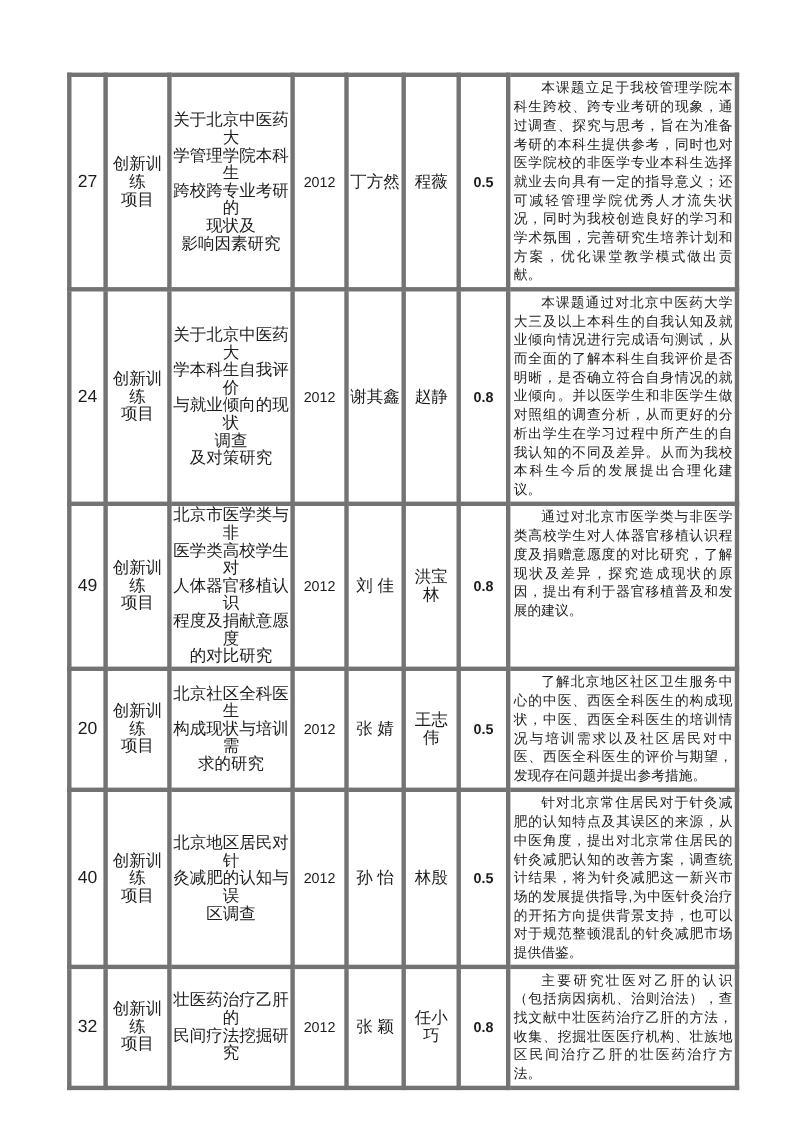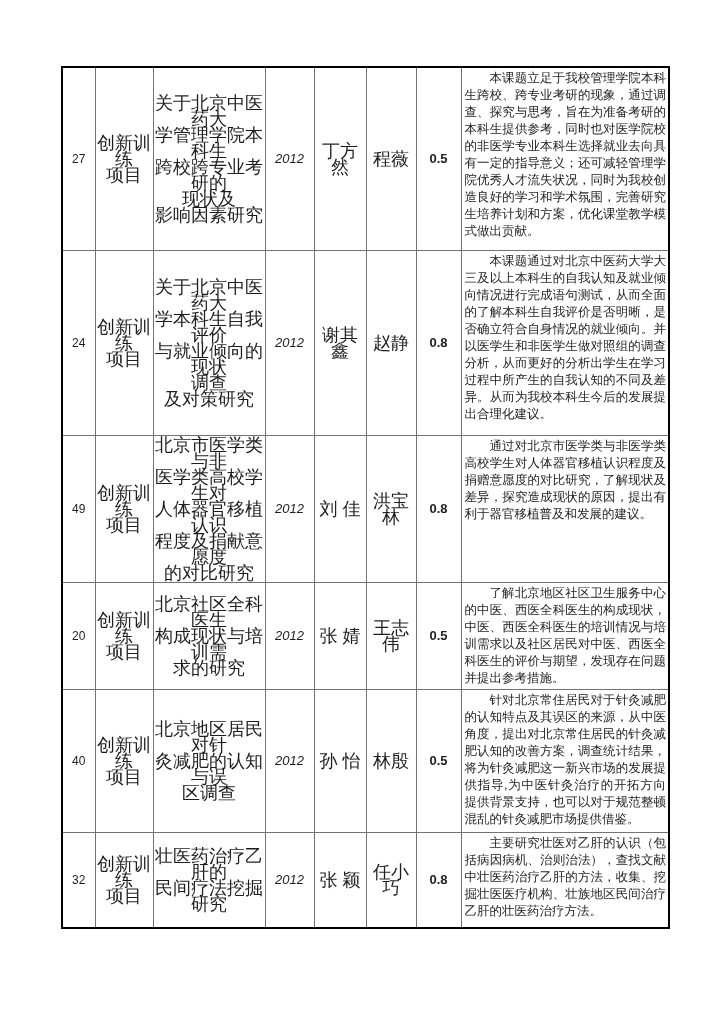--- a/index.html
+++ b/index.html
@@ -16,34 +16,34 @@
   table.projects {
     position: absolute;
     left: 61px;
     top: 66px;
     width: 607px;
     table-layout: fixed;
     border-collapse: collapse;
     border: 2px solid #000000;
   }
   table.projects td {
-    border: 1px solid #737373;
+    border: 4px solid #737373;
     overflow: hidden;
   }
   
   td.mid {
     text-align: center;
     vertical-align: middle;
     white-space: pre-line;
-    font-size: 18px;
+    font-size: 15px;
     line-height: 16px;
     padding: 1px;
   }
-  td.num  { font-size: 12px; }
-  td.year { font-size: 13px; font-style: italic; }
+  td.num  { font-size: 16px; }
+  td.year { font-size: 13px; }
   td.amt  { font-size: 13px; font-weight: bold; }
   
   td.desc {
     vertical-align: top;
     text-align: justify;
     font-size: 12.5px;
     line-height: 17px;
     padding: 2px 2px 2px 3px;
     text-indent: 25px;
   }

